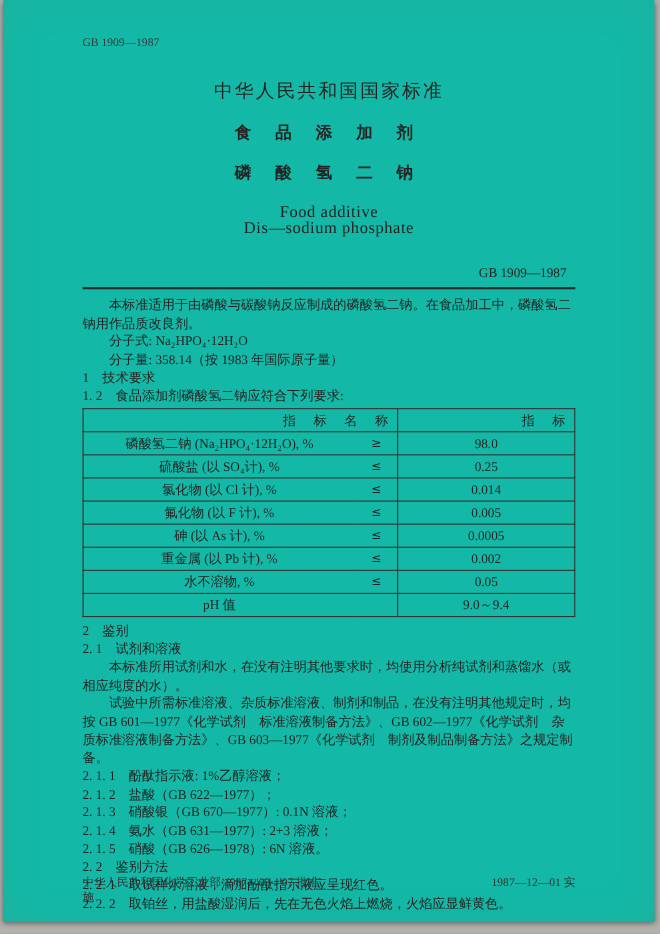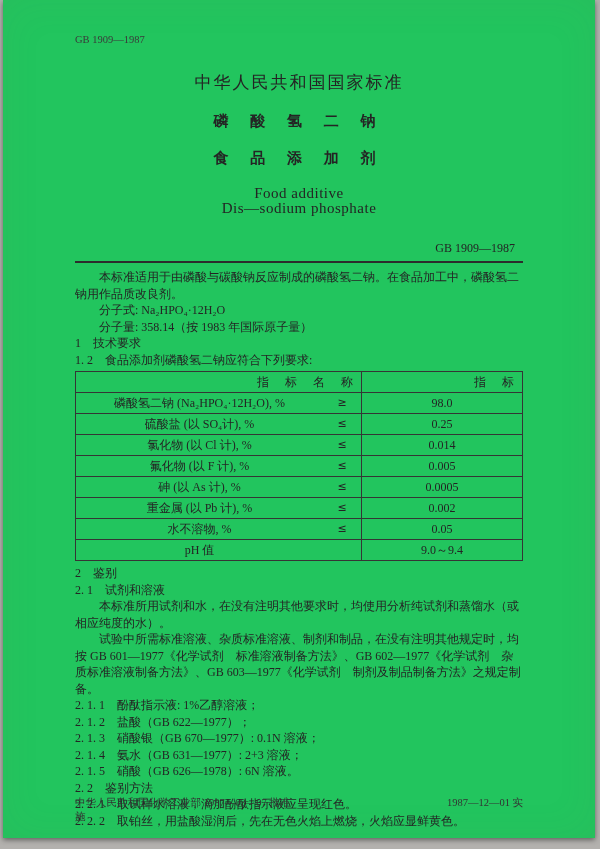--- a/index.html
+++ b/index.html
@@ -6,21 +6,21 @@
   body{
     width:600px;height:849px;
     background:#b3b1ae;
     font-family:"Liberation Serif","DejaVu Serif",serif;
     color:#242424;
     overflow:hidden;
   }
   .scan{position:relative;width:600px;height:849px;}
   .page{
     position:absolute;left:3px;top:0;right:5px;bottom:11px;
-    background:#22c55e;
+    background:#14b8a6;
     box-shadow:0 2px 5px rgba(0,0,0,.45), inset 0 0 40px rgba(120,110,95,.08);
   }
   .content{position:absolute;left:72px;right:72px;top:32px;bottom:20px;font-size:12px;line-height:16.5px;}
   .top-label{font-size:10.5px;color:#3a3a3a;margin-bottom:26px;}
   .title-cn{text-align:center;font-size:17px;letter-spacing:2px;margin:4px 0 22px 0;}
   .subtitle{text-align:center;font-size:15px;font-weight:bold;letter-spacing:9px;margin:0 0 20px 0;}
   .en{text-align:center;font-size:15px;line-height:15px;letter-spacing:.5px;}
   .codes{text-align:right;font-size:12px;line-height:16px;margin-top:24px;padding-right:8px;}
   .rule{border:0;border-top:2px solid #2c2c2c;margin:5px 0 6px 0;}
   p{margin:0;}
@@ -40,22 +40,22 @@
 </head>
 <body>
 
 <div class="scan">
   <div class="page">
     <div class="content">
 
       <div class="top-label">GB 1909—1987</div>
 
       <div class="title-cn">中华人民共和国国家标准</div>
+      <div class="subtitle">食 品 添 加 剂</div>
       <div class="subtitle">磷 酸 氢 二 钠</div>
-      <div class="subtitle">食 品 添 加 剂</div>
       <div class="en">Food additive</div>
       <div class="en">Dis—sodium phosphate</div>
 
       <div class="codes">
         <div>GB 1909—1987</div>
       </div>
 
       <hr class="rule">
 
       <p class="indent">本标准适用于由磷酸与碳酸钠反应制成的磷酸氢二钠。在食品加工中，磷酸氢二钠用作品质改良剂。</p>

